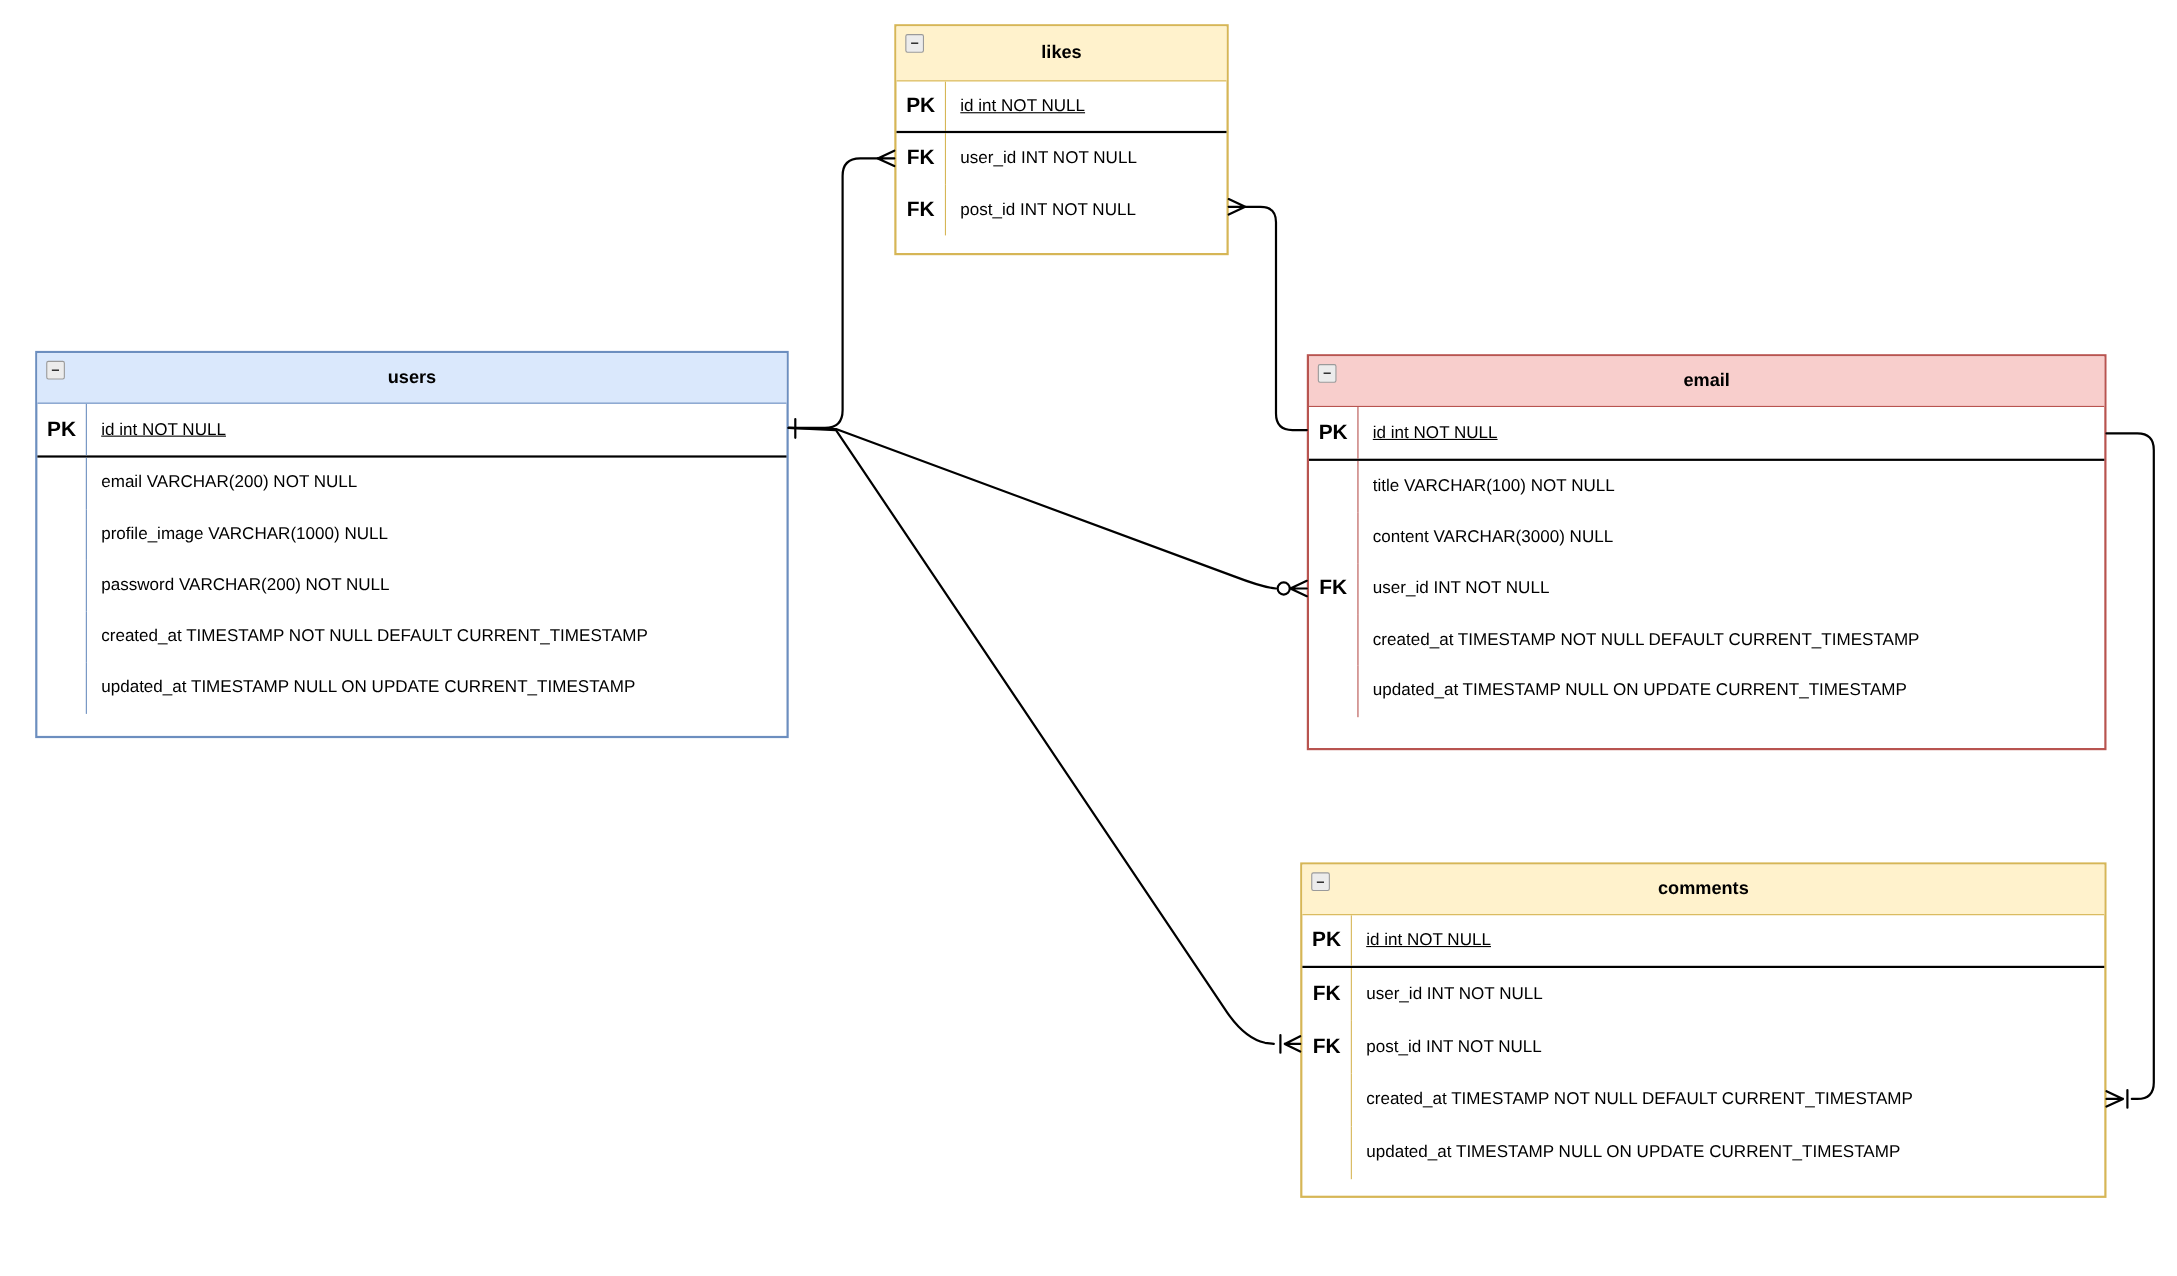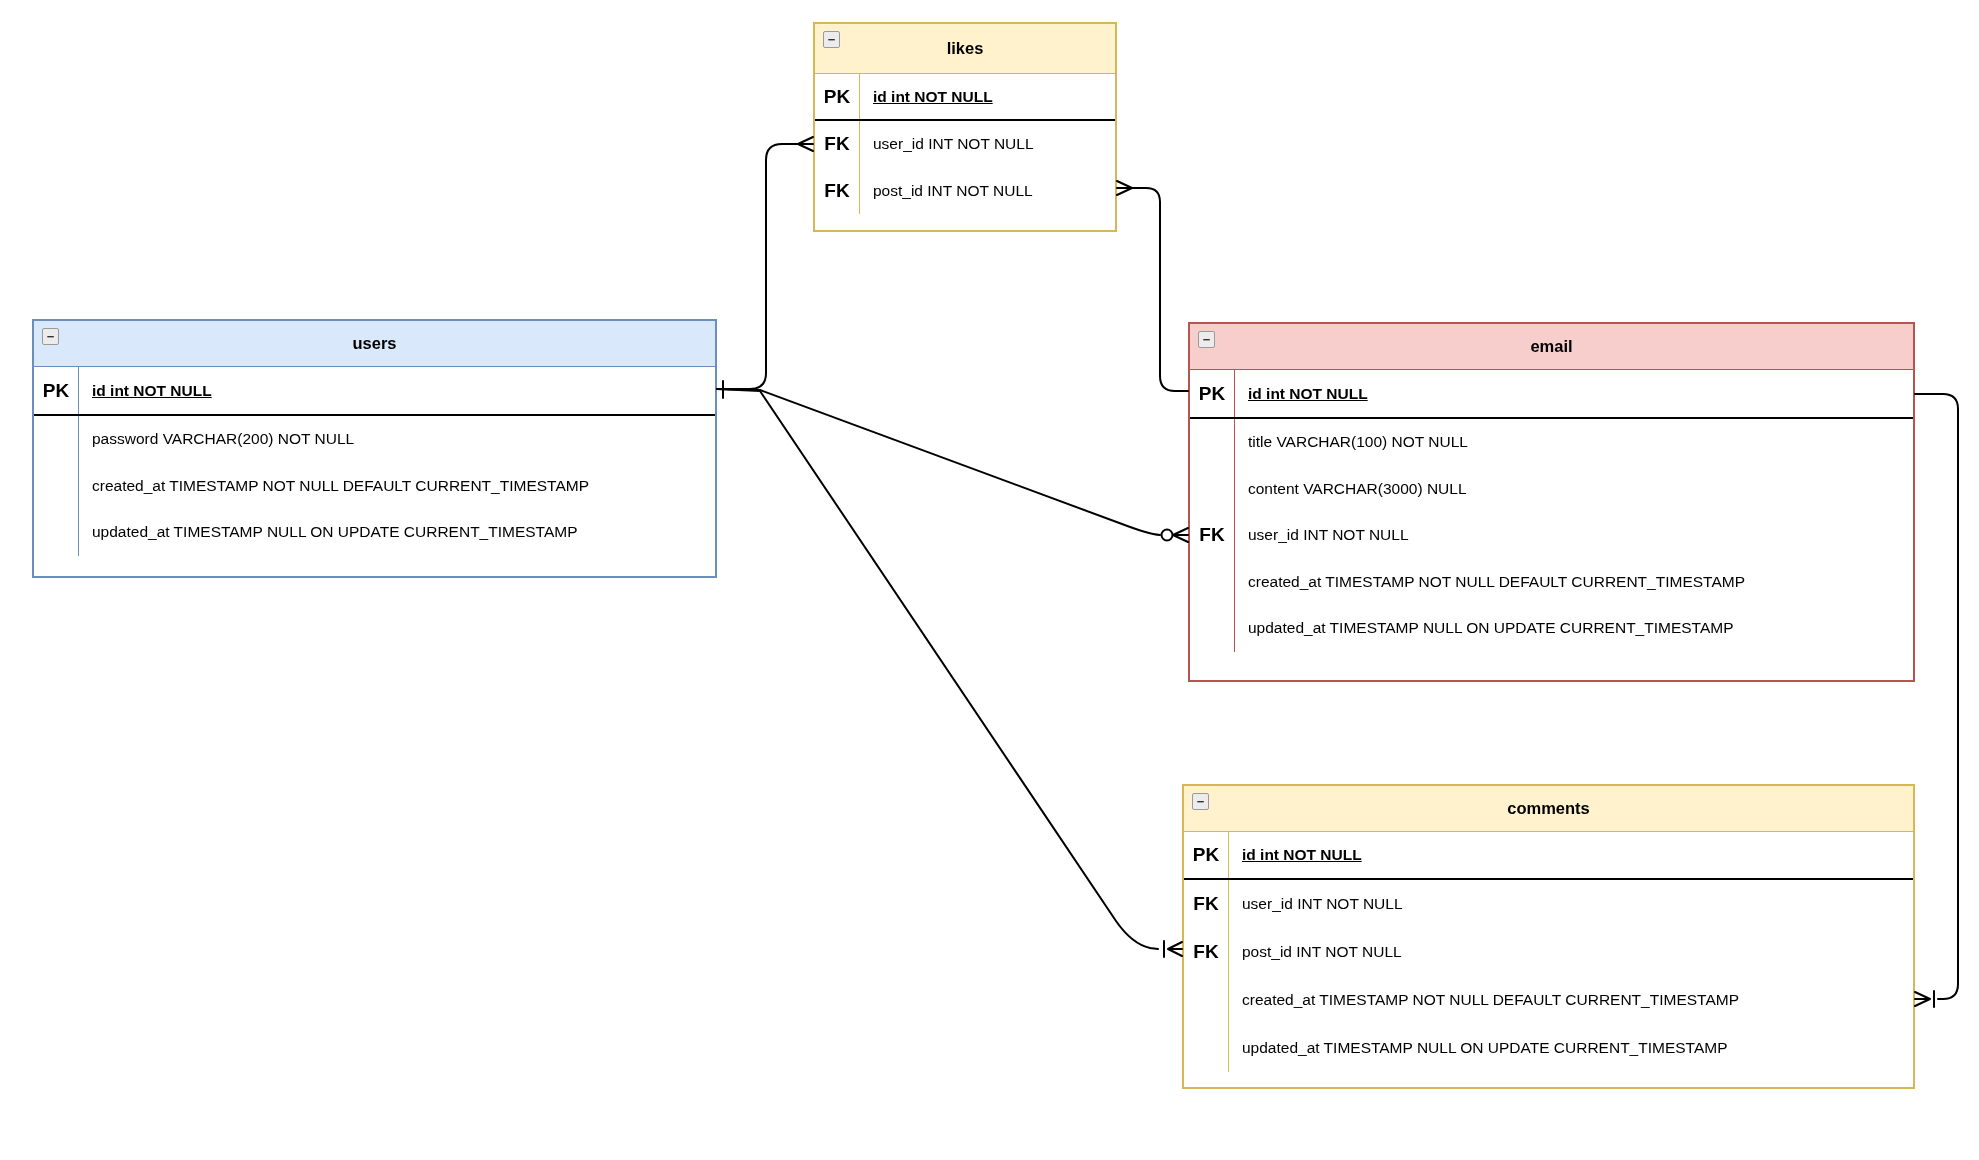--- a/index.html
+++ b/index.html
@@ -23,21 +23,21 @@
     font-size:13px;font-weight:bold;line-height:1;color:#333;cursor:pointer;
   }
   .rows{display:block;}
   .row{display:flex;align-items:center;box-sizing:border-box;height:46.5px;}
   .row .key{
     width:45px;flex:0 0 45px;align-self:stretch;display:flex;align-items:center;justify-content:center;
     font-weight:bold;font-size:19px;border-right:1.4px solid var(--stroke);box-sizing:border-box;
   }
   .row .field{font-size:15.5px;padding-left:13px;white-space:nowrap;}
   .row.pk{border-bottom:2.6px solid #000;}
-  .row.pk .field{font-weight:bold;text-decoration:underline;}
+  .row.pk .field{font-weight:normal;text-decoration:underline;}
   .pad{height:20px;}
 
   #t-users .hdr{height:46px}   #t-users .row.pk{height:49px}   #t-users .pad{height:20px}
   #t-likes .hdr{height:50px}   #t-likes .row.pk{height:47px}   #t-likes .pad{height:16px}
   #t-posts .hdr{height:46px}   #t-posts .row.pk{height:49px}   #t-posts .pad{height:28px}
   #t-comments .hdr{height:46px}#t-comments .row{height:48px}   #t-comments .pad{height:15px}
 
   svg.edges{position:absolute;left:0;top:0;z-index:3;pointer-events:none;}
   svg.edges path{fill:none;stroke:#000;stroke-width:2;stroke-linecap:round;stroke-linejoin:round;}
   svg.edges circle{fill:#fff;stroke:#000;stroke-width:2;}
@@ -52,20 +52,28 @@
       <div class="collapse">−</div>
       <span class="title">users</span>
     </div>
     <div class="rows">
         <div class="row pk">
           <span class="key">PK</span>
           <span class="field">id int NOT NULL</span>
         </div>
         <div class="row">
           <span class="key"></span>
+          <span class="field">email VARCHAR(200) NOT NULL</span>
+        </div>
+        <div class="row">
+          <span class="key"></span>
+          <span class="field">profile_image VARCHAR(1000) NULL</span>
+        </div>
+        <div class="row">
+          <span class="key"></span>
           <span class="field">password VARCHAR(200) NOT NULL</span>
         </div>
         <div class="row">
           <span class="key"></span>
           <span class="field">created_at TIMESTAMP NOT NULL DEFAULT CURRENT_TIMESTAMP</span>
         </div>
         <div class="row">
           <span class="key"></span>
           <span class="field">updated_at TIMESTAMP NULL ON UPDATE CURRENT_TIMESTAMP</span>
         </div>

